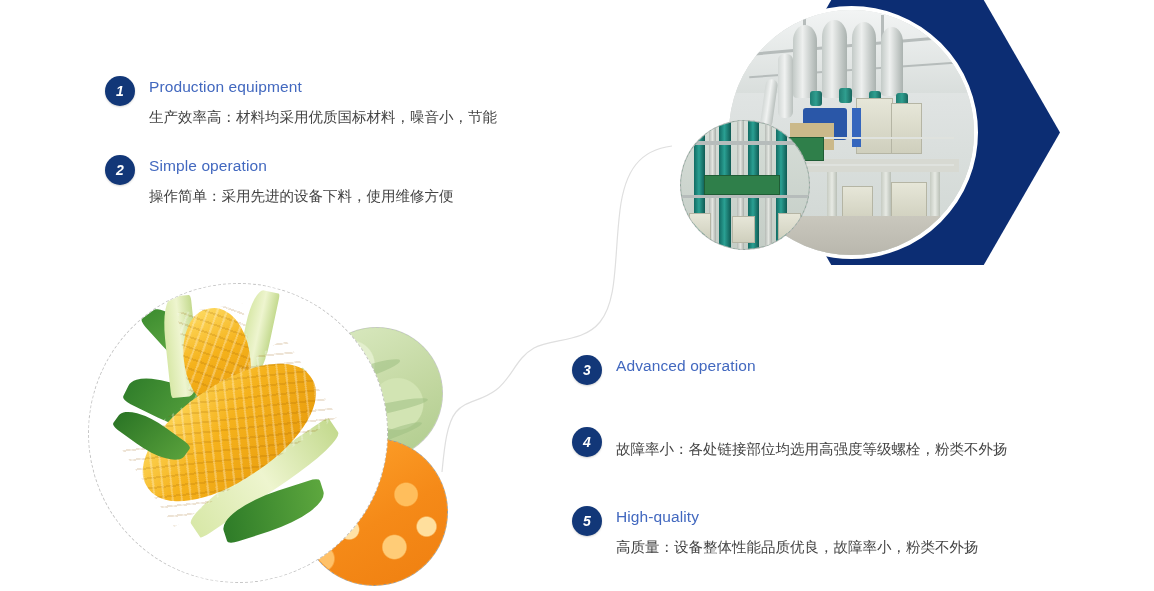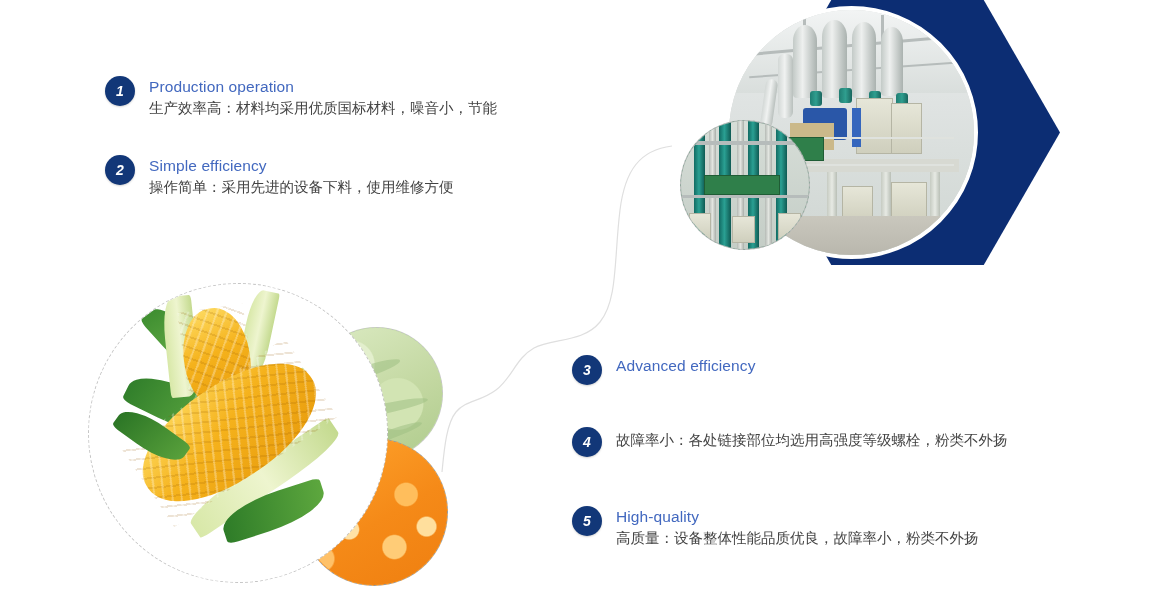--- a/index.html
+++ b/index.html
@@ -49,23 +49,23 @@
     color: #4268bf;
     font-size: 15.5px;
     line-height: 19px;
     letter-spacing: 0.1px;
     white-space: nowrap;
   }
   .feature-cn {
     color: #434343;
     font-size: 14.5px;
     line-height: 21px;
-    margin-top: 2px;
+    margin-top: 12px;
     white-space: nowrap;
-    font-family: Liberation Serif, serif;
+    font-family: Liberation Mono, monospace;
   }
 
   
   #hex-cluster {
     position: absolute;
     left: 755px;
     top: 0px;
     width: 305px;
     height: 265px;
   }
@@ -320,37 +320,37 @@
       <div class="cob-leaf" style="left:44%; top:70%; width:36%; height:12%;
            background:linear-gradient(100deg,#2c7a27,#5fa93f); transform:rotate(-18deg);"></div>
       <div class="cob-leaf" style="left:8%;  top:46%; width:26%; height:10%;
            background:linear-gradient(100deg,#2a7425,#5aa23c); transform:rotate(36deg);"></div>
     </div>
   </div>
 
   <div class="feature" style="left:105px; top:76px;">
     <div class="badge">1</div>
     <div class="feature-text">
-      <div class="feature-en">Production operation</div>
+      <div class="feature-en">Production equipment</div>
       <div class="feature-cn">生产效率高：材料均采用优质国标材料，噪音小，节能</div>
     </div>
   </div>
 
   <div class="feature" style="left:105px; top:155px;">
     <div class="badge">2</div>
     <div class="feature-text">
-      <div class="feature-en">Simple efficiency</div>
+      <div class="feature-en">Simple operation</div>
       <div class="feature-cn">操作简单：采用先进的设备下料，使用维修方便</div>
     </div>
   </div>
 
   <div class="feature" style="left:572px; top:355px;">
     <div class="badge">3</div>
     <div class="feature-text">
-      <div class="feature-en">Advanced efficiency</div>
+      <div class="feature-en">Advanced operation</div>
     </div>
   </div>
 
   <div class="feature" style="left:572px; top:427px;">
     <div class="badge">4</div>
     <div class="feature-text">
       <div class="feature-cn">故障率小：各处链接部位均选用高强度等级螺栓，粉类不外扬</div>
     </div>
   </div>
 

